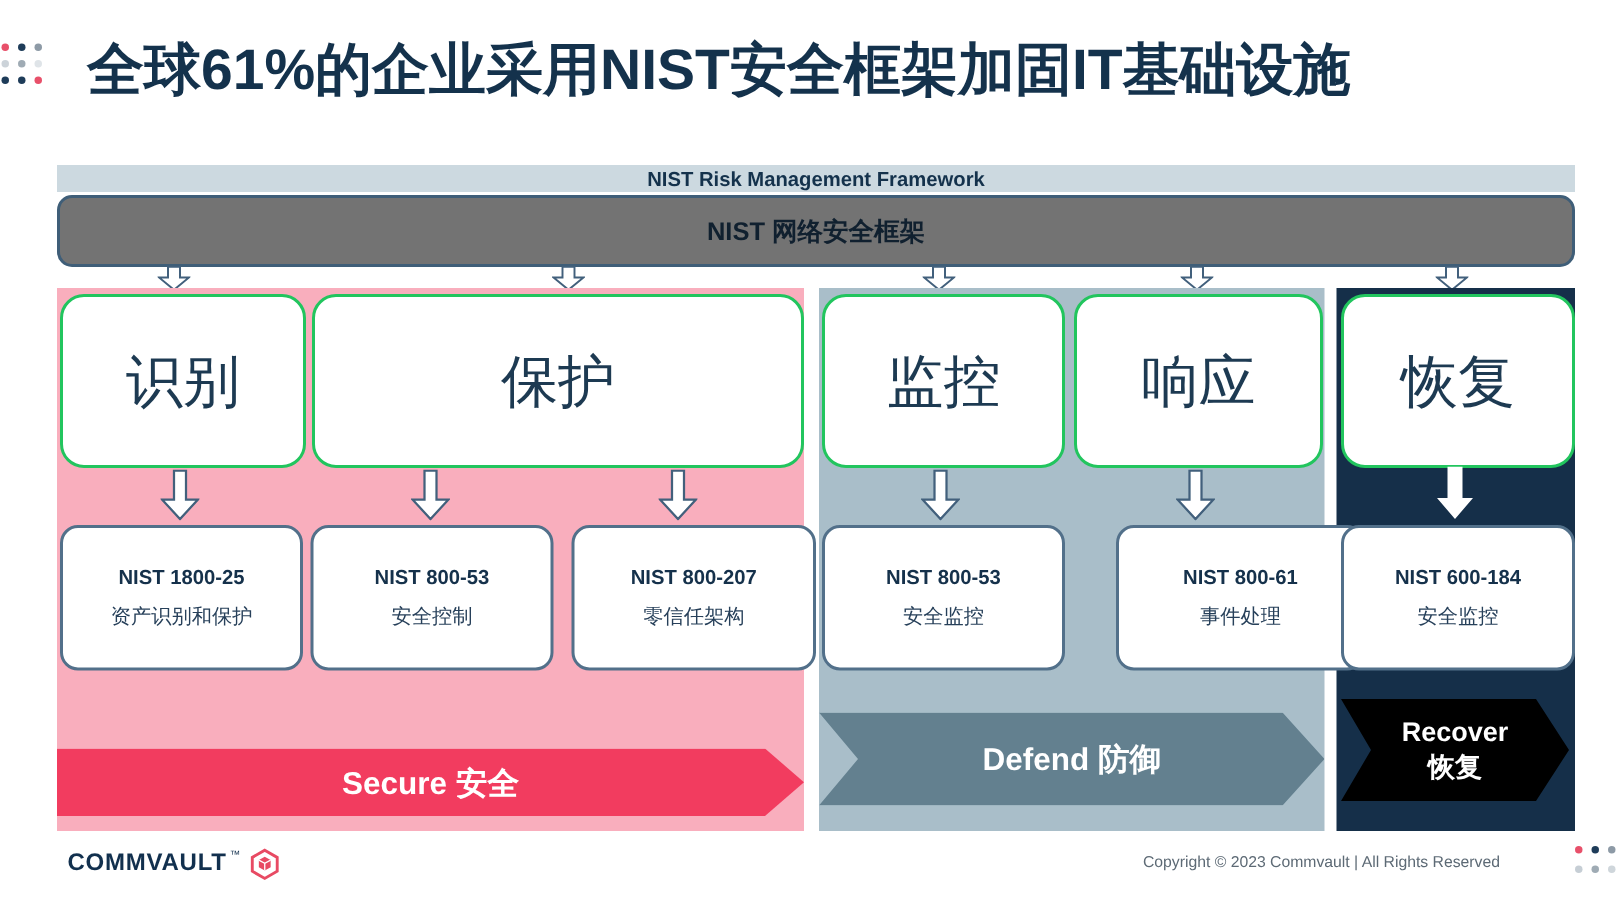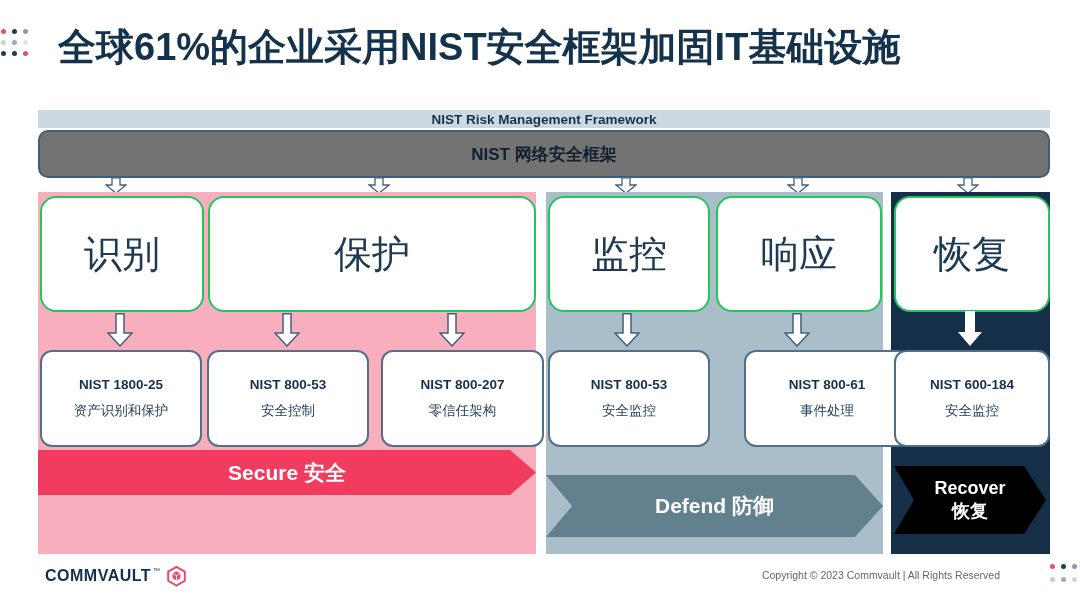--- a/index.html
+++ b/index.html
@@ -46,21 +46,21 @@
     display:flex;flex-direction:column;align-items:center;justify-content:center;gap:10px;
   }
   .sub-box .code{font-size:13.5px;font-weight:700;color:#15314b;}
   .sub-box .desc{font-size:13.5px;color:#27405a;}
 
   .banner{
     position:absolute;color:#ffffff;font-weight:700;
     display:flex;align-items:center;justify-content:center;text-align:center;
   }
   #banner-secure{
-    left:38px;top:450px;width:498px;height:45px;background:#f23c5f;font-size:21px;
+    left:38px;top:499px;width:498px;height:45px;background:#f23c5f;font-size:21px;
     clip-path:polygon(0 0, calc(100% - 26px) 0, 100% 50%, calc(100% - 26px) 100%, 0 100%);
   }
   #banner-defend{
     left:546px;top:475px;width:337px;height:62px;background:#63808f;font-size:21px;
     clip-path:polygon(0 0, calc(100% - 28px) 0, 100% 50%, calc(100% - 28px) 100%, 0 100%, 26px 50%);
   }
   #banner-recover{
     left:894px;top:466px;width:152px;height:68px;background:#000000;font-size:18px;line-height:1.3;
     clip-path:polygon(0 0, calc(100% - 22px) 0, 100% 50%, calc(100% - 22px) 100%, 0 100%, 20px 50%);
     flex-direction:column;gap:0;

